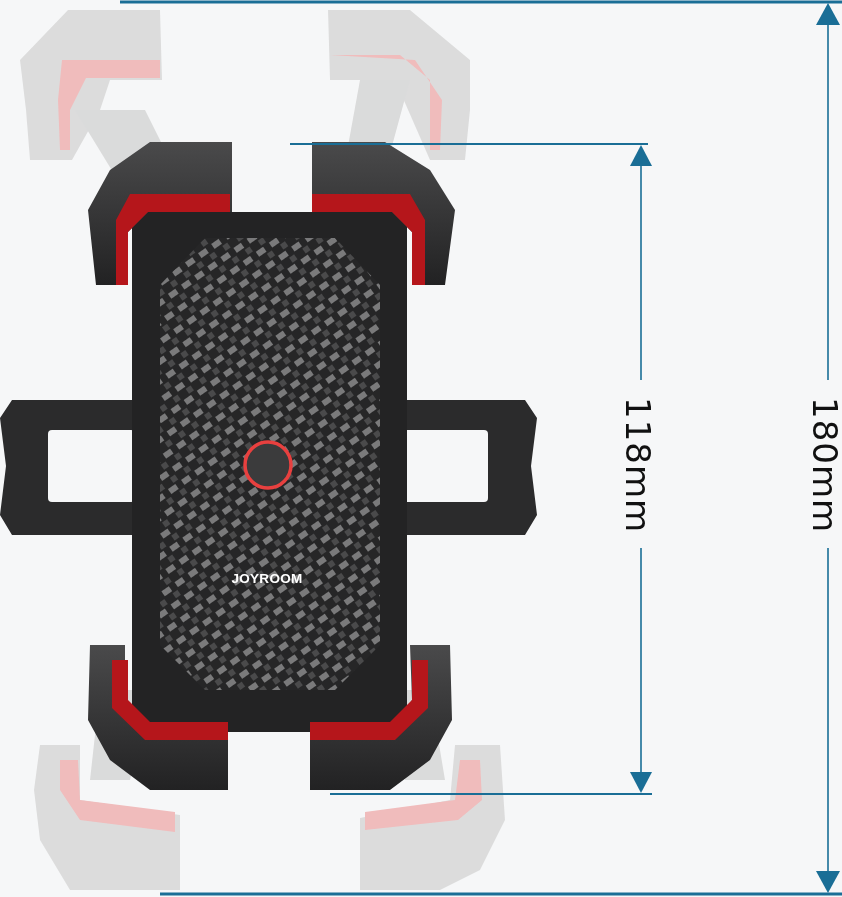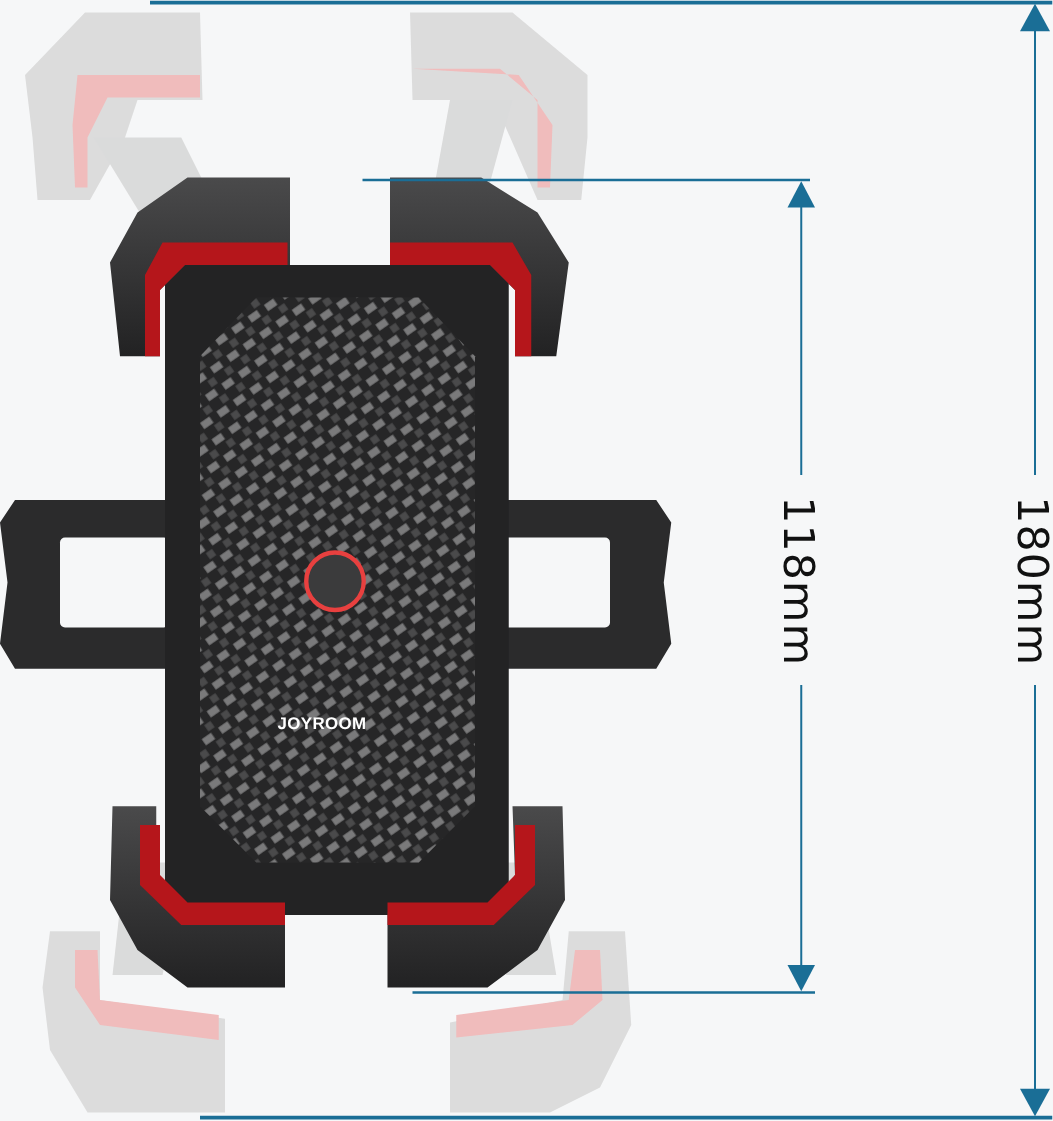--- a/index.html
+++ b/index.html
@@ -1,21 +1,21 @@
 <!DOCTYPE html>
 <html><head>
 <meta charset="utf-8">
 <style>
   html, body { margin:0; padding:0; }
   body { width:842px; height:897px; background:#f6f7f8; overflow:hidden; position:relative; font-family:"DejaVu Sans", sans-serif; }
   #stage { position:absolute; left:0; top:0; width:842px; height:897px; }
   .dim-label { position:absolute; font-family:"DejaVu Sans", sans-serif; font-size:34px; color:#111; transform-origin:center center; white-space:nowrap; letter-spacing:1px; }
   #label-118 { left:573px; top:442px; width:130px; text-align:center; transform:rotate(90deg); }
   #label-180 { left:760px; top:442px; width:130px; text-align:center; transform:rotate(90deg); }
-  #brand { position:absolute; left:222px; top:571px; width:90px; text-align:left; font-family:"Liberation Sans", sans-serif; font-weight:bold; font-size:13.5px; color:#fff; letter-spacing:0.3px; }
+  #brand { position:absolute; left:222px; top:571px; width:90px; text-align:center; font-family:"Liberation Sans", sans-serif; font-weight:bold; font-size:13.5px; color:#fff; letter-spacing:0.3px; }
 </style>
 </head>
 <body>
 
 <svg id="stage" viewBox="0 0 842 897" xmlns="http://www.w3.org/2000/svg">
   <defs>
     <pattern id="carbon" width="16" height="16" patternUnits="userSpaceOnUse" patternTransform="rotate(-35)">
       <rect width="16" height="16" fill="#262627"></rect>
       <rect x="1" y="1" width="9" height="6" fill="#7a7a7b"></rect>
       <rect x="9" y="9" width="6" height="6" fill="#4a4a4b"></rect>

